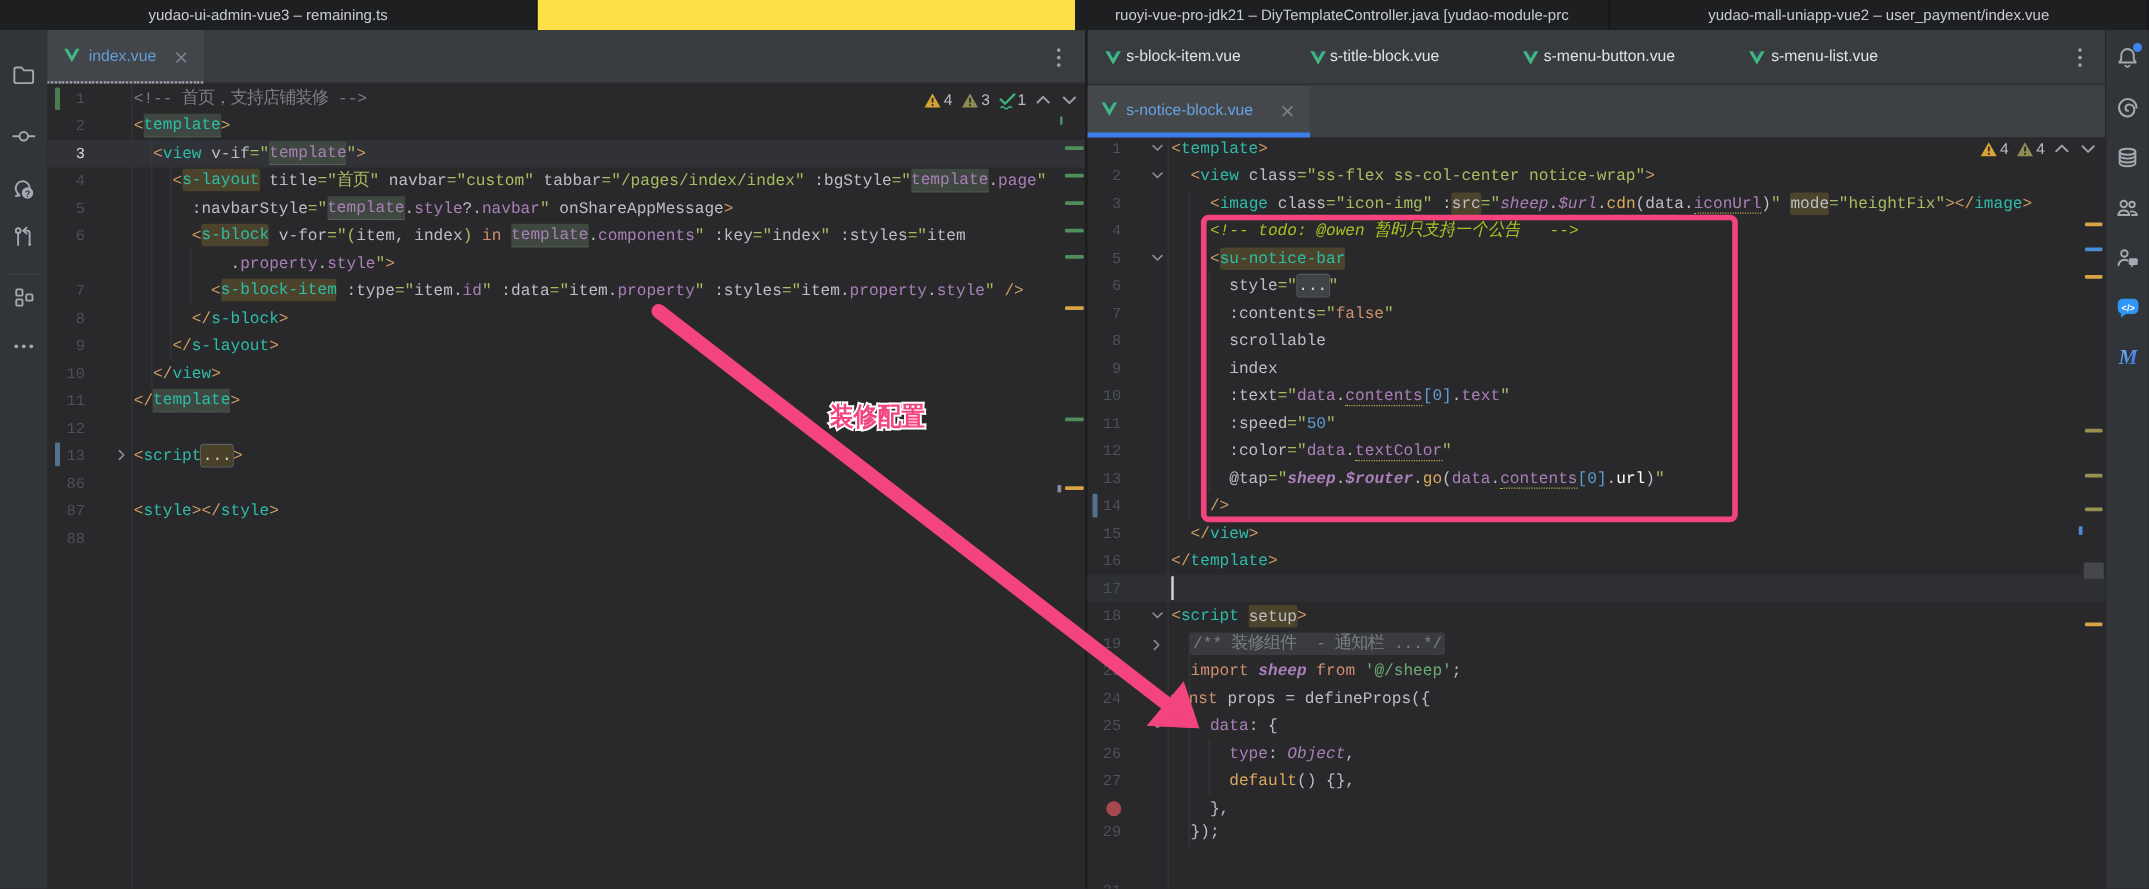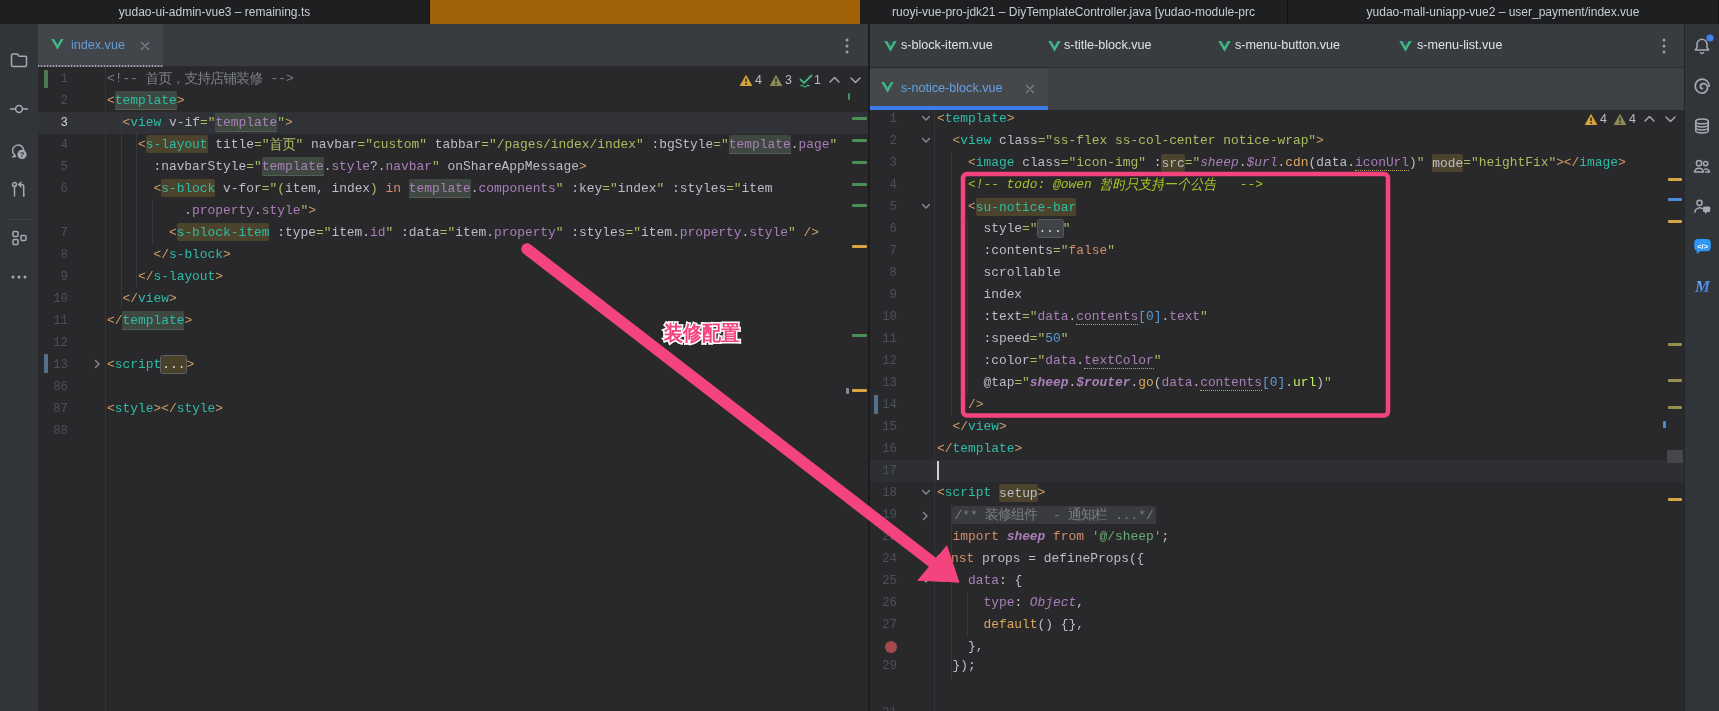--- a/index.html
+++ b/index.html
@@ -1,18 +1,18 @@
 <!DOCTYPE html>
 <html><head><meta charset="utf-8">
 <style>
 * { margin:0; padding:0; box-sizing:border-box; }
 html,body { width:1719px; height:711px; overflow:hidden; background:#29292c; }
 body { position:relative; font-family:"Liberation Sans",sans-serif; }
 
-#topbar { position:absolute; left:0; top:0; width:1467px; height:24px; background:#a16207; }
+#topbar { position:absolute; left:0; top:0; width:1467px; height:24px; background:#fde047; }
 .wtab { position:absolute; top:0; height:24px; line-height:24px; text-align:center; color:#c9ccd2; font-size:12px; background:#1e1f21; border-right:1px solid #111214; white-space:nowrap; overflow:hidden; }
 .wtab.on { background:#313134; }
 
 #lstripe { position:absolute; left:0; top:24px; width:38px; height:687px; background:#313438; }
 #rstripe { position:absolute; left:1684px; top:24px; width:35px; height:687px; background:#313438; border-left:1px solid #26282a; }
 
 #ltabbar { position:absolute; left:38px; top:24px; width:830px; height:43px; background:#393c3f; border-bottom:1px solid #2a2c2e; }
 #ltab { position:absolute; left:0; top:0; width:124.5px; height:43px; background:#42454a; }
 #ltab:after { content:''; position:absolute; left:0; bottom:0; width:100%; height:2px; background:repeating-linear-gradient(90deg,#9ba0a8 0 1.5px,rgba(155,160,168,.25) 1.5px 3px); }
 #led { position:absolute; left:38px; top:67px; width:830px; height:644px; background:#29292c; }
@@ -24,21 +24,21 @@
 #red { position:absolute; left:870px; top:110px; width:814px; height:601px; background:#29292c; }
 
 .row { position:absolute; left:0; width:100%; height:22px; line-height:22px; font-family:"Liberation Mono",monospace; font-size:12.9px; white-space:pre; }
 .gnum { position:absolute; left:0; top:0; text-align:right; color:#4b5059; font-size:12.3px; }
 .gnum.cur { color:#d3d6dc; }
 .code { position:absolute; top:0; }
 .curline { position:absolute; left:0; width:100%; height:22px; background:#313237; }
 
 .w { color:#bcbec4; } .t { color:#2ebca8; } .g { color:#cf9d62; } .l { color:#a8bd60; }
 .p { color:#a97fb8; } .o { color:#cf8e6d; } .c { color:#7a7e85; } .b { color:#5c9cd0; }
-.y { color:#d9a85e;margin-top:23px; } .js { color:#6aab73; } .pd { color:#bef264; }
+.y { color:#d9a85e;margin-top:23px; } .js { color:#6aab73; } .pd { color:#ffffff; }
 .pi { color:#a97fb8; font-style:italic; } .pbi { color:#a97fb8; font-style:italic; font-weight:bold; }
 .td { color:#a8c023; font-style:italic; }
 .hl1 { background:#4b432b; border-radius:2px; padding:1.5px 0; }
 .hl2 { background:#3f4840; border-radius:1px; padding:1.5px 0; border-bottom:1px dotted #69766a; }
 .wavy { border-bottom:1.5px dotted #b9a64b; }
 .fold { border-radius:2px; padding:1px 1px; color:#d5d8de; }
 .fold.olv { background:#4a4228; box-shadow:0 0 0 1px #5c5f64; }
 .fold.drk { background:#3f4246; box-shadow:0 0 0 1px #55585e; }
 .foldc { background:#3a3b3f; border-radius:2px; padding:1.5px 2px; color:#7a7e85; }
 .z { display:inline-flex; vertical-align:top; height:22px; }

